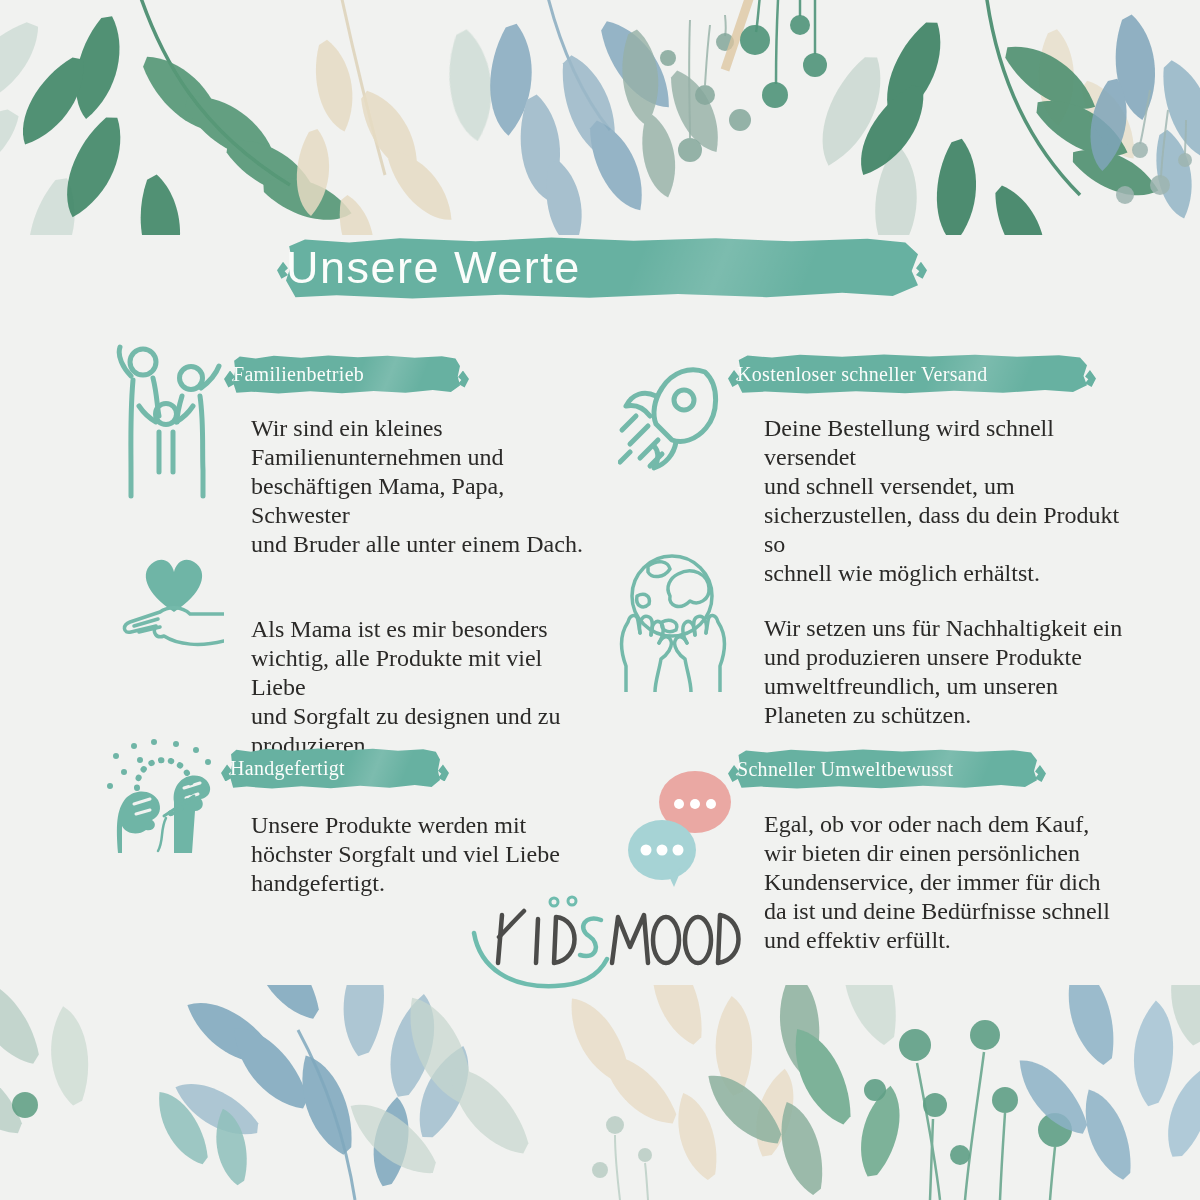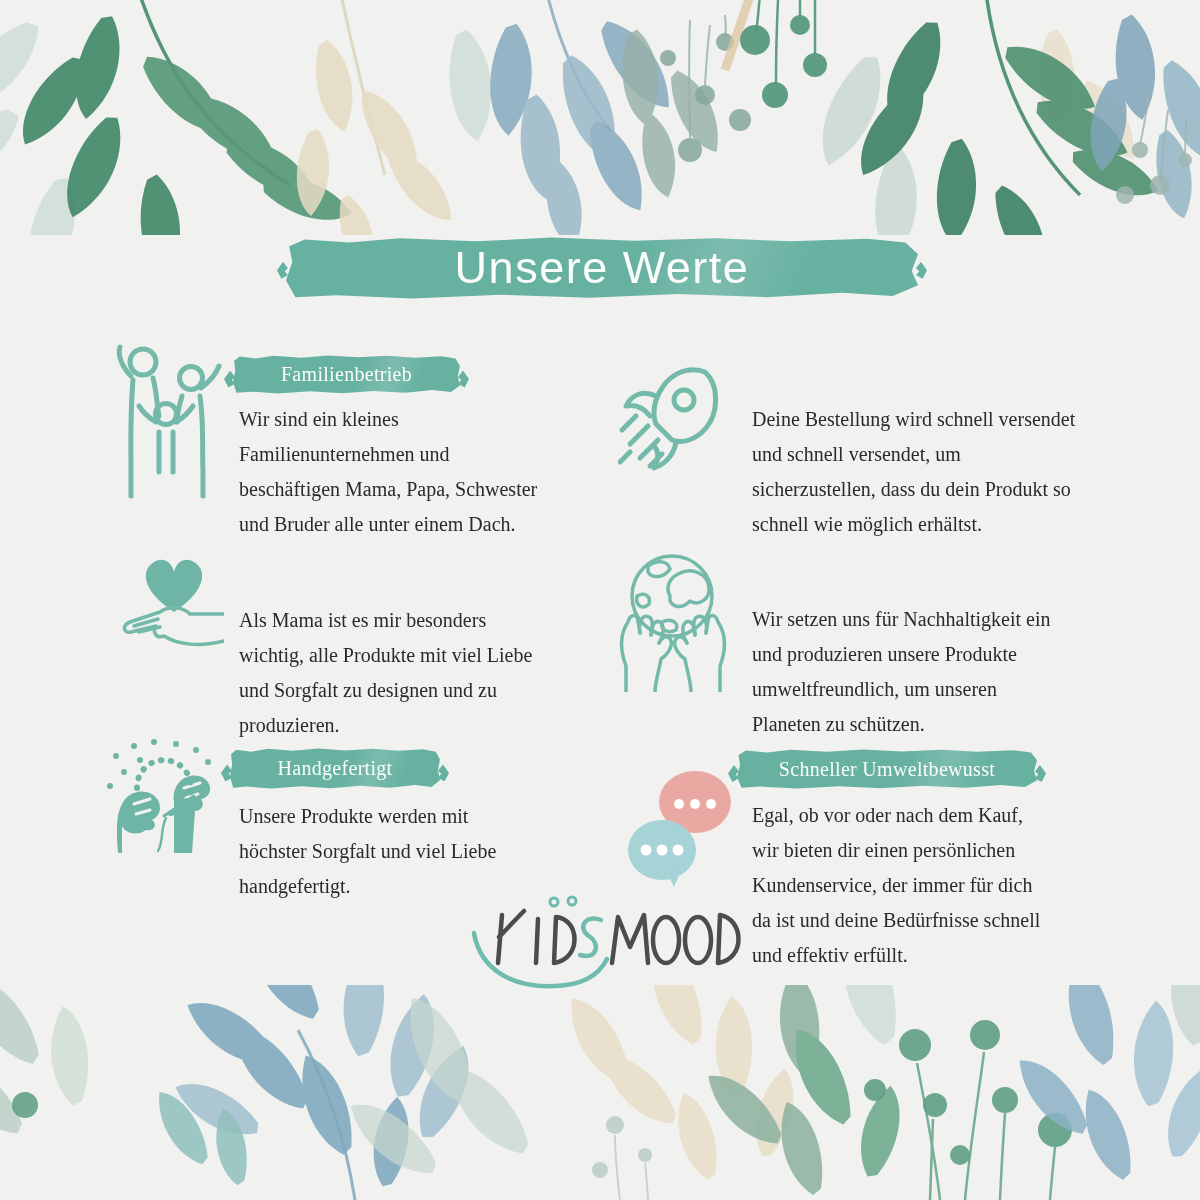--- a/index.html
+++ b/index.html
@@ -17,21 +17,21 @@
   .canvas{
     position:relative;width:1200px;height:1200px;margin:0 auto;
     background:var(--bg);overflow:hidden;
     font-family:"Liberation Serif",serif;color:var(--text);
   }
   .deco{position:absolute;left:0;filter:blur(.5px);}
   .deco.top{top:0;}
   .deco.bottom{top:985px;}
 
   
-  .banner{position:absolute;display:flex;align-items:center;justify-content:center;}
+  .banner{position:absolute;display:flex;align-items:center;justify-content:flex-start;}
   .brush-bg{
     position:absolute;inset:0;background:var(--accent);
     background-image:linear-gradient(112deg, rgba(255,255,255,0) 55%, rgba(255,255,255,.14) 68%, rgba(255,255,255,0) 82%);
     clip-path:polygon(0.5% 15%,3% 4%,10% 9%,18% 2%,30% 7%,42% 1%,55% 6%,68% 2%,80% 7%,92% 3%,98% 9%,100% 28%,99% 55%,100% 78%,96% 95%,88% 90%,76% 97%,62% 92%,48% 98%,34% 93%,20% 99%,8% 94%,1.5% 97%,0% 70%,1% 40%);
   }
   .banner::before,.banner::after{
     content:'';position:absolute;top:40%;width:11px;height:17px;background:var(--accent);
     clip-path:polygon(0 50%,55% 0,100% 38%,70% 55%,100% 78%,40% 100%);
   }
   .banner::before{left:-9px;}
@@ -40,21 +40,21 @@
 
   .title-banner{left:286px;top:237px;width:632px;height:62px;}
   .title-banner .banner-label{
     font-family:"Liberation Sans",sans-serif;font-size:45px;font-weight:400;letter-spacing:1.5px;
   }
   .sec-banner .banner-label{font-size:20px;letter-spacing:.3px;}
 
   .card{position:absolute;}
   .icon-box{position:absolute;}
   .body-text{
-    position:absolute;margin:4px;font-size:20px;line-height:35px;white-space:pre-line;
+    position:absolute;margin:16px;font-size:24px;line-height:29px;white-space:pre-line;
   }
 
   
   .logo{position:absolute;left:450px;top:893px;width:300px;height:105px;}
   .sr-text{position:absolute;width:1px;height:1px;overflow:hidden;opacity:0;}
 </style>
 </head>
 <body>
 
 <div class="canvas">
@@ -297,20 +297,24 @@
         <circle cx="66" cy="42" r="10"></circle>
         <path d="M38,38 C26,32 14,36 8,48 C18,46 26,50 32,58"></path>
         <path d="M58,84 C56,96 48,106 36,110 C42,100 40,92 36,88"></path>
         <path d="M4,72 L18,58"></path>
         <path d="M12,86 L30,68"></path>
         <path d="M22,100 L40,82"></path>
         <path d="M2,104 L12,94"></path>
         <path d="M32,108 L44,96"></path>
       </g>
     </svg>
+    <div class="banner sec-banner" style="left:122px;top:14px;width:350px;height:40px;">
+      <span class="brush-bg"></span>
+      <span class="banner-label">Kostenloser schneller Versand</span>
+    </div>
     <p class="body-text" style="left:133px;top:58px;width:365px;">Deine Bestellung wird schnell versendet
 und schnell versendet, um
 sicherzustellen, dass du dein Produkt so
 schnell wie möglich erhältst.</p>
   </div>
 
   <div class="card" style="left:105px;top:542px;width:475px;height:165px;">
     <svg class="icon-box" style="left:7px;top:8px;" width="112" height="108" viewBox="0 0 112 108">
       <path d="M62,62 C34,44 26,22 42,12 C52,6 60,13 62,22 C64,13 72,6 82,12 C98,22 90,44 62,62 Z" fill="#6fb5a6"></path>
       <g stroke="#74b9aa" stroke-width="3.5" fill="none" stroke-linecap="round" stroke-linejoin="round">

